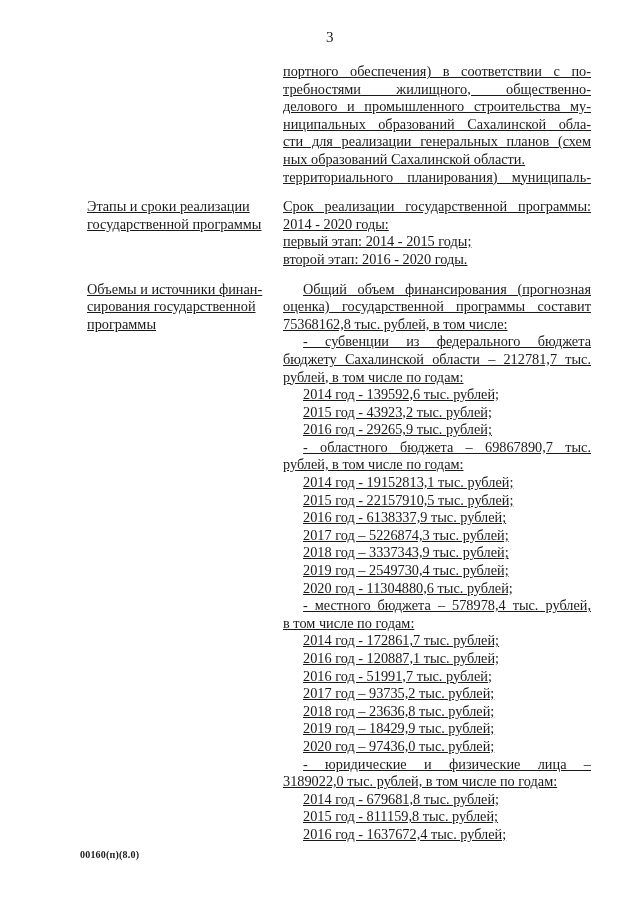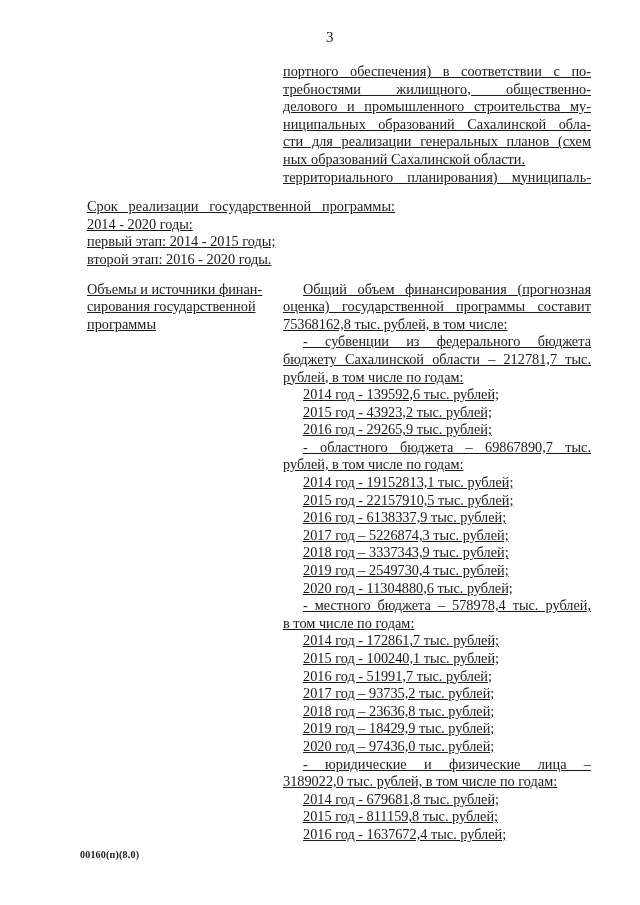--- a/index.html
+++ b/index.html
@@ -77,20 +77,24 @@
           <div class="line just">требностями жилищного, общественно-</div>
           <div class="line just">делового и промышленного строительства му-</div>
           <div class="line just">ниципальных образований Сахалинской обла-</div>
           <div class="line just">сти для реализации генеральных планов (схем</div>
           <div class="line">ных образований Сахалинской области.</div>
           <div class="line just">территориального планирования) муниципаль-</div>
         </div>
     </div>
 
     <div class="section">
+      <div class="label-col">
+          <div class="line">Этапы и сроки реализации</div>
+          <div class="line">государственной программы</div>
+        </div>
       <div class="body-col">
           <div class="line just">Срок реализации государственной программы:</div>
           <div class="line">2014 - 2020 годы:</div>
           <div class="line">первый этап: 2014 - 2015 годы;</div>
           <div class="line">второй этап: 2016 - 2020 годы.</div>
         </div>
     </div>
 
     <div class="section">
       <div class="label-col">
@@ -113,21 +117,21 @@
           <div class="line ind">2014 год - 19152813,1 тыс. рублей;</div>
           <div class="line ind">2015 год - 22157910,5 тыс. рублей;</div>
           <div class="line ind">2016 год - 6138337,9 тыс. рублей;</div>
           <div class="line ind">2017 год – 5226874,3 тыс. рублей;</div>
           <div class="line ind">2018 год – 3337343,9 тыс. рублей;</div>
           <div class="line ind">2019 год – 2549730,4 тыс. рублей;</div>
           <div class="line ind">2020 год - 11304880,6 тыс. рублей;</div>
           <div class="line just ind">- местного бюджета – 578978,4 тыс. рублей,</div>
           <div class="line">в том числе по годам:</div>
           <div class="line ind">2014 год - 172861,7 тыс. рублей;</div>
-          <div class="line ind">2015 год - 100240,1 тыс. рублей;</div>
+          <div class="line ind">2016 год - 120887,1 тыс. рублей;</div>
           <div class="line ind">2016 год - 51991,7 тыс. рублей;</div>
           <div class="line ind">2017 год – 93735,2 тыс. рублей;</div>
           <div class="line ind">2018 год – 23636,8 тыс. рублей;</div>
           <div class="line ind">2019 год – 18429,9 тыс. рублей;</div>
           <div class="line ind">2020 год – 97436,0 тыс. рублей;</div>
           <div class="line just ind">- юридические и физические лица –</div>
           <div class="line">3189022,0 тыс. рублей, в том числе по годам:</div>
           <div class="line ind">2014 год - 679681,8 тыс. рублей;</div>
           <div class="line ind">2015 год - 811159,8 тыс. рублей;</div>
           <div class="line ind">2016 год - 1637672,4 тыс. рублей;</div>

